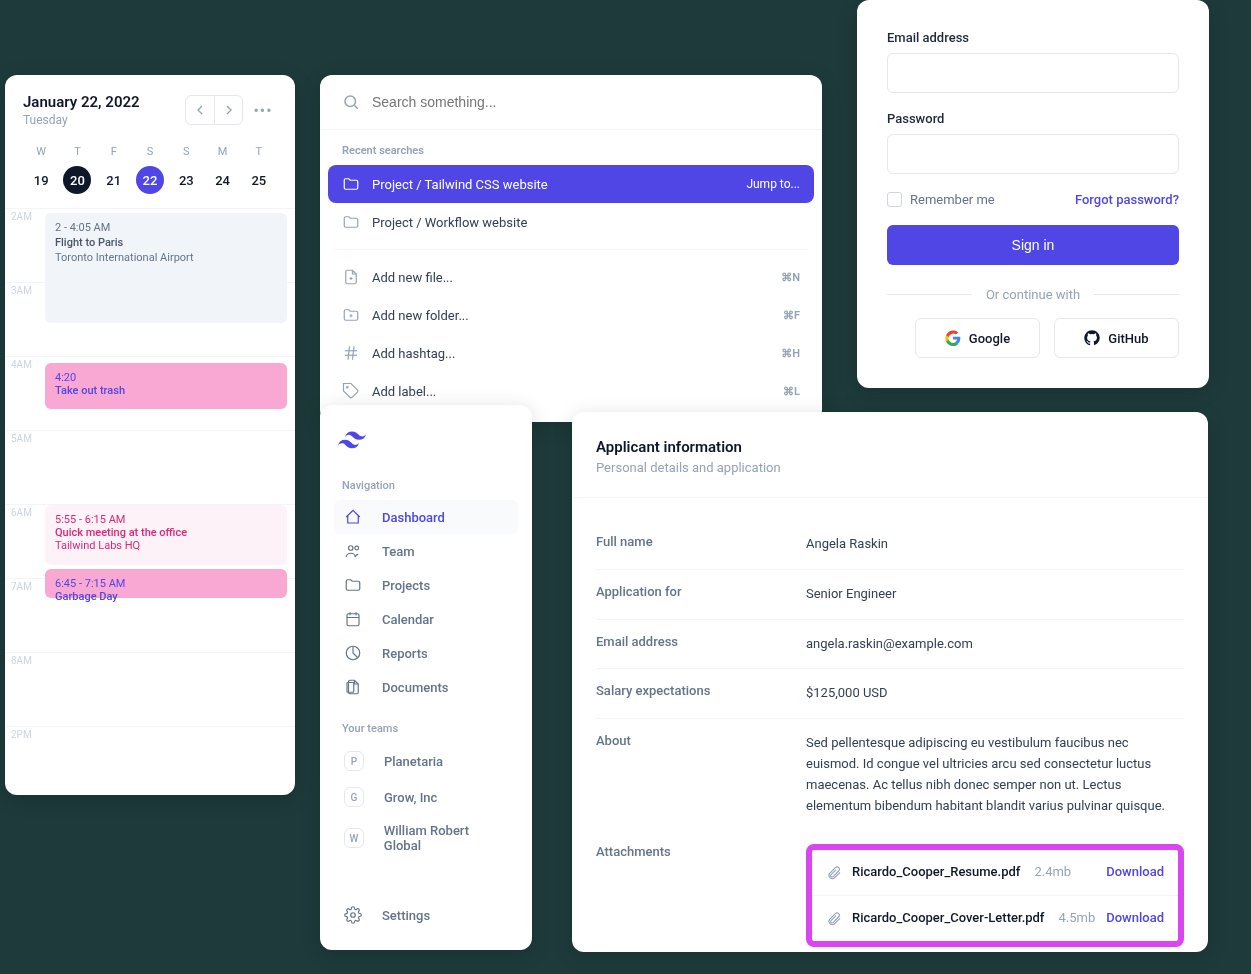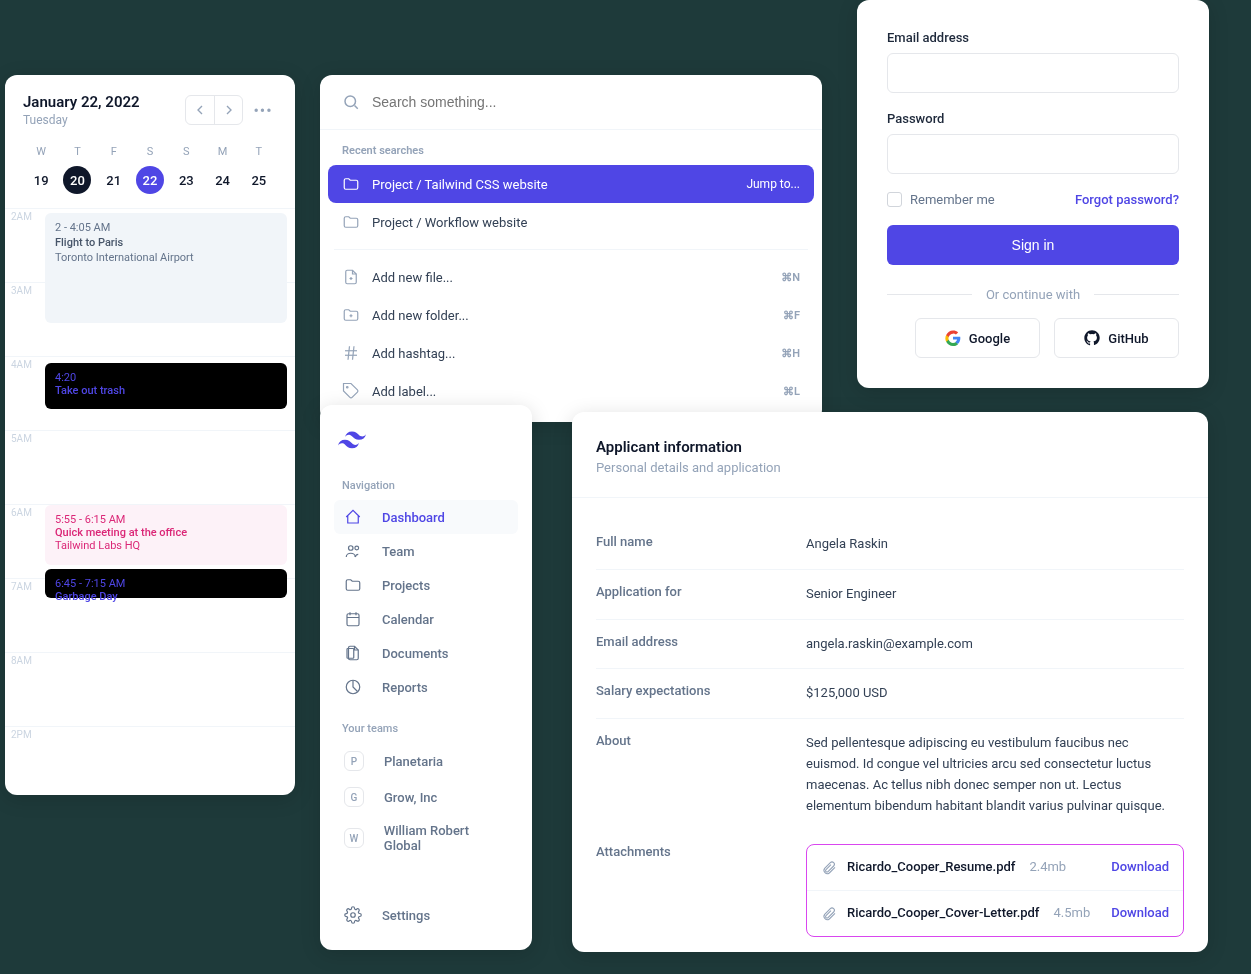--- a/index.html
+++ b/index.html
@@ -22,21 +22,21 @@
 .cal-day-l { font-size:11px; color:#94a3b8; }
 .cal-day-n { font-size:13px; font-weight:500; color:#0f172a; margin-top:8px; width:28px; height:28px; display:flex; align-items:center; justify-content:center; margin-left:auto; margin-right:auto; }
 .cal-day-n.dark { background:#0f172a; color:#fff; border-radius:50%; }
 .cal-day-n.sel { background:#4f46e5; color:#fff; border-radius:50%; }
 .cal-grid { border-top:1px solid #f1f5f9; position:relative; }
 .cal-hour { height:74px; display:flex; border-bottom:1px solid #f1f5f9; }
 .cal-hour-l { width:36px; font-size:10px; color:#cbd5e1; padding:2px 0 0 6px; }
 .cal-event { position:absolute; left:40px; right:8px; border-radius:6px; padding:8px 10px; font-size:11px; }
 .ev-gray { background:#f1f5f9; color:#64748b; }
 .ev-gray .t { font-weight:500; color:#475569; margin:2px 0; }
-.ev-indigo { background:#000000; color:#4f46e5; }
+.ev-indigo { background:#f9a8d4; color:#4f46e5; }
 .ev-indigo .t { font-weight:500; }
 .ev-pink { background:#fdf2f8; color:#db2777; }
 .ev-pink .t { font-weight:500; }
 
 
 .palette { left:320px; top:75px; width:502px; }
 .pal-search { display:flex; align-items:center; gap:12px; padding:18px 22px; border-bottom:1px solid #f1f5f9; }
 .pal-search input { border:none; outline:none; font-size:14px; color:#94a3b8; flex:1; }
 .pal-sect { font-size:11px; font-weight:600; color:#94a3b8; padding:14px 22px 8px; }
 .pal-row { display:flex; align-items:center; gap:12px; padding:10px 22px; font-size:13px; color:#334155; }
@@ -73,21 +73,21 @@
 
 
 .details { left:572px; top:412px; width:636px; height:540px; padding:26px 24px; overflow:hidden; }
 .details h2 { font-size:15px; font-weight:600; }
 .details .sub { font-size:13px; color:#94a3b8; margin-top:4px; }
 .details .divl { height:1px; background:#f1f5f9; margin:22px -24px; }
 .drow { display:flex; padding:14px 0; border-bottom:1px solid #f1f5f9; font-size:13px; }
 .drow:last-of-type { border-bottom:none; }
 .drow .k { width:210px; color:#64748b; font-weight:500; }
 .drow .v { flex:1; color:#334155; line-height:1.6; }
-.attach { border:1px solid #d946ef; border-radius:8px; }
+.attach { border:6px solid #d946ef; border-radius:8px; }
 .arow { display:flex; align-items:center; gap:10px; padding:12px 14px; font-size:13px; }
 .arow + .arow { border-top:1px solid #f1f5f9; }
 .arow .nm { color:#0f172a; font-weight:500; }
 .arow .sz { color:#94a3b8; margin-left:4px; }
 .arow .dl { margin-left:auto; color:#4f46e5; font-weight:500; }
 
 svg { display:block; }
 .ic16 { width:16px; height:16px; }
 .ic18 { width:18px; height:18px; }
 </style>
@@ -350,35 +350,35 @@
           <svg class="ic18" viewBox="0 0 24 24" fill="none" stroke="currentColor" stroke-width="1.6">
             <rect x="4" y="5" width="16" height="16" rx="2"></rect>
             <path d="M8 3v4M16 3v4M4 10h16"></path>
           </svg>
         </span>
         <span>Calendar</span>
       </div>
       <div class="item">
         <span>
           <svg class="ic18" viewBox="0 0 24 24" fill="none" stroke="currentColor" stroke-width="1.6">
+            <circle cx="12" cy="12" r="9"></circle>
+            <path d="M12 3v9l6 6"></path>
+          </svg>
+        </span>
+        <span>Reports</span>
+      </div>
+      <div class="item">
+        <span>
+          <svg class="ic18" viewBox="0 0 24 24" fill="none" stroke="currentColor" stroke-width="1.6">
             <path d="M8 3h6l5 5v11a2 2 0 01-2 2H8a2 2 0 01-2-2V5a2 2 0 012-2z"></path>
             <path d="M14 3v5h5"></path>
             <rect x="4" y="6" width="9" height="13" rx="1"></rect>
           </svg>
         </span>
         <span>Documents</span>
-      </div>
-      <div class="item">
-        <span>
-          <svg class="ic18" viewBox="0 0 24 24" fill="none" stroke="currentColor" stroke-width="1.6">
-            <circle cx="12" cy="12" r="9"></circle>
-            <path d="M12 3v9l6 6"></path>
-          </svg>
-        </span>
-        <span>Reports</span>
       </div>
     </div>
   <div class="sect" style="margin-top:18px">Your teams</div>
   <div id="sb-teams">
       <div class="item">
         <span class="badge">P</span>
         <span>Planetaria</span>
       </div>
       <div class="item">
         <span class="badge">G</span>

